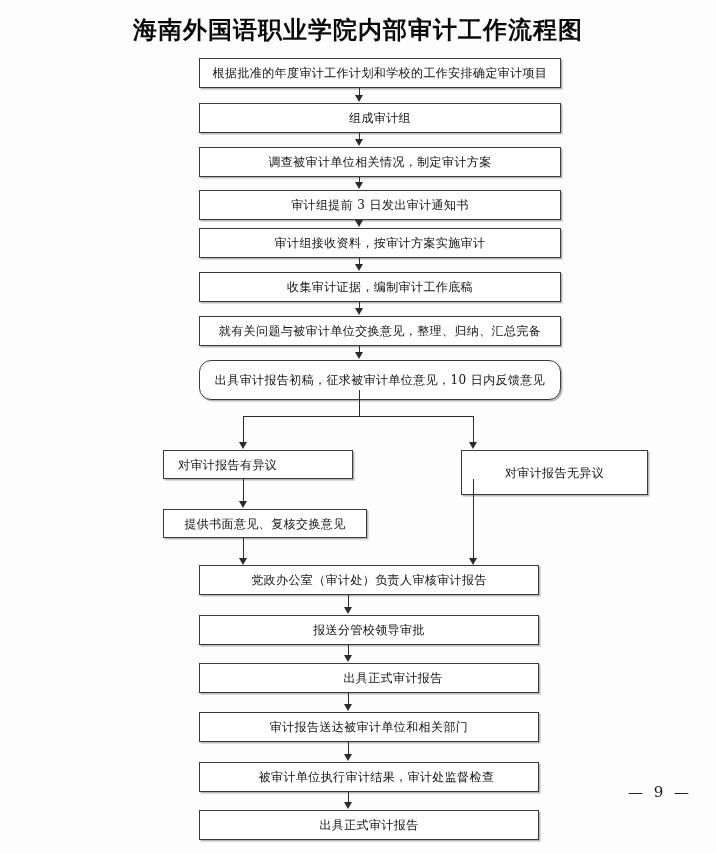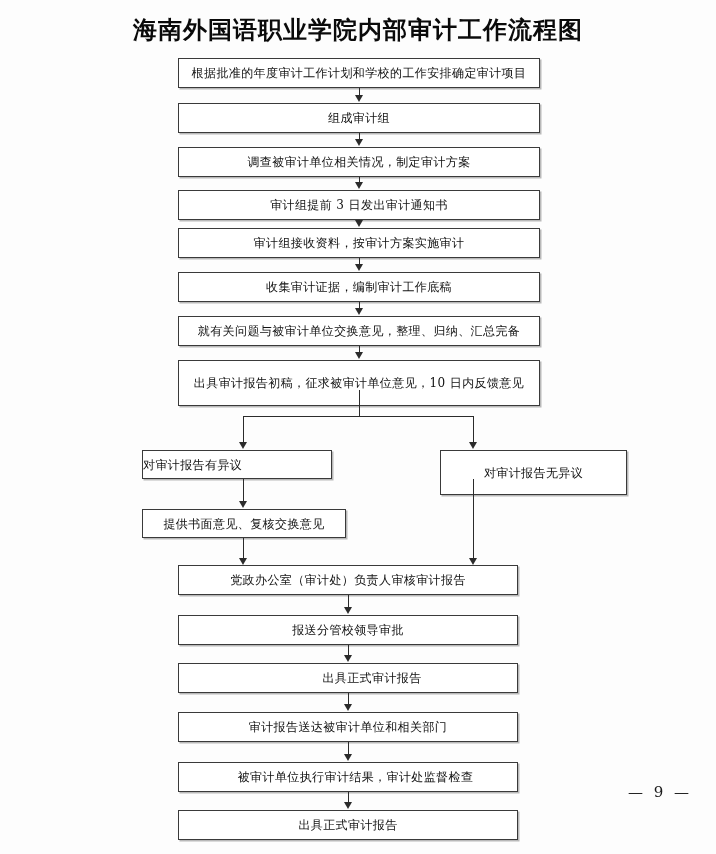--- a/index.html
+++ b/index.html
@@ -38,23 +38,24 @@
     background: #ffffff;
     border: 1px solid #3a3a3a;
     box-shadow: 1.5px 1.5px 0 #b9b9b9;
     display: flex;
     align-items: center;
     font-family: "DejaVu Serif", "Liberation Serif", serif;
     font-size: 12px;
     color: #111111;
     letter-spacing: 0.4px;
     white-space: nowrap;
+    margin-left: 21px;
   }
   .node.center { justify-content: center; }
-  .node.left { justify-content: flex-start; padding-left: 0; }
+  .node.left { justify-content: flex-start; padding-left: 14px; }
   .node .nlabel { line-height: 1; }
 
   .vline {
     position: absolute;
     width: 1px;
     background: #2b2b2b;
   }
   .hline {
     position: absolute;
     height: 1px;
@@ -106,21 +107,21 @@
   </div>
 
   <div class="node center" style="left:178px;top:272px;width:362px;height:30px;">
     <span class="nlabel">收集审计证据，编制审计工作底稿</span>
   </div>
 
   <div class="node center" style="left:178px;top:316px;width:362px;height:30px;">
     <span class="nlabel">就有关问题与被审计单位交换意见，整理、归纳、汇总完备</span>
   </div>
 
-  <div class="node center" style="left:178px;top:360px;width:362px;height:46px;">
+  <div class="node center" style="left:178px;top:360px;width:362px;height:40px;border-radius:12px;">
     <span class="nlabel">出具审计报告初稿，征求被审计单位意见，10 日内反馈意见</span>
   </div>
 
   <div class="node left" style="left:142px;top:450px;width:190px;height:29px;">
     <span class="nlabel">对审计报告有异议</span>
   </div>
 
   <div class="node center" style="left:440px;top:450px;width:187px;height:45px;">
     <span class="nlabel">对审计报告无异议</span>
   </div>

